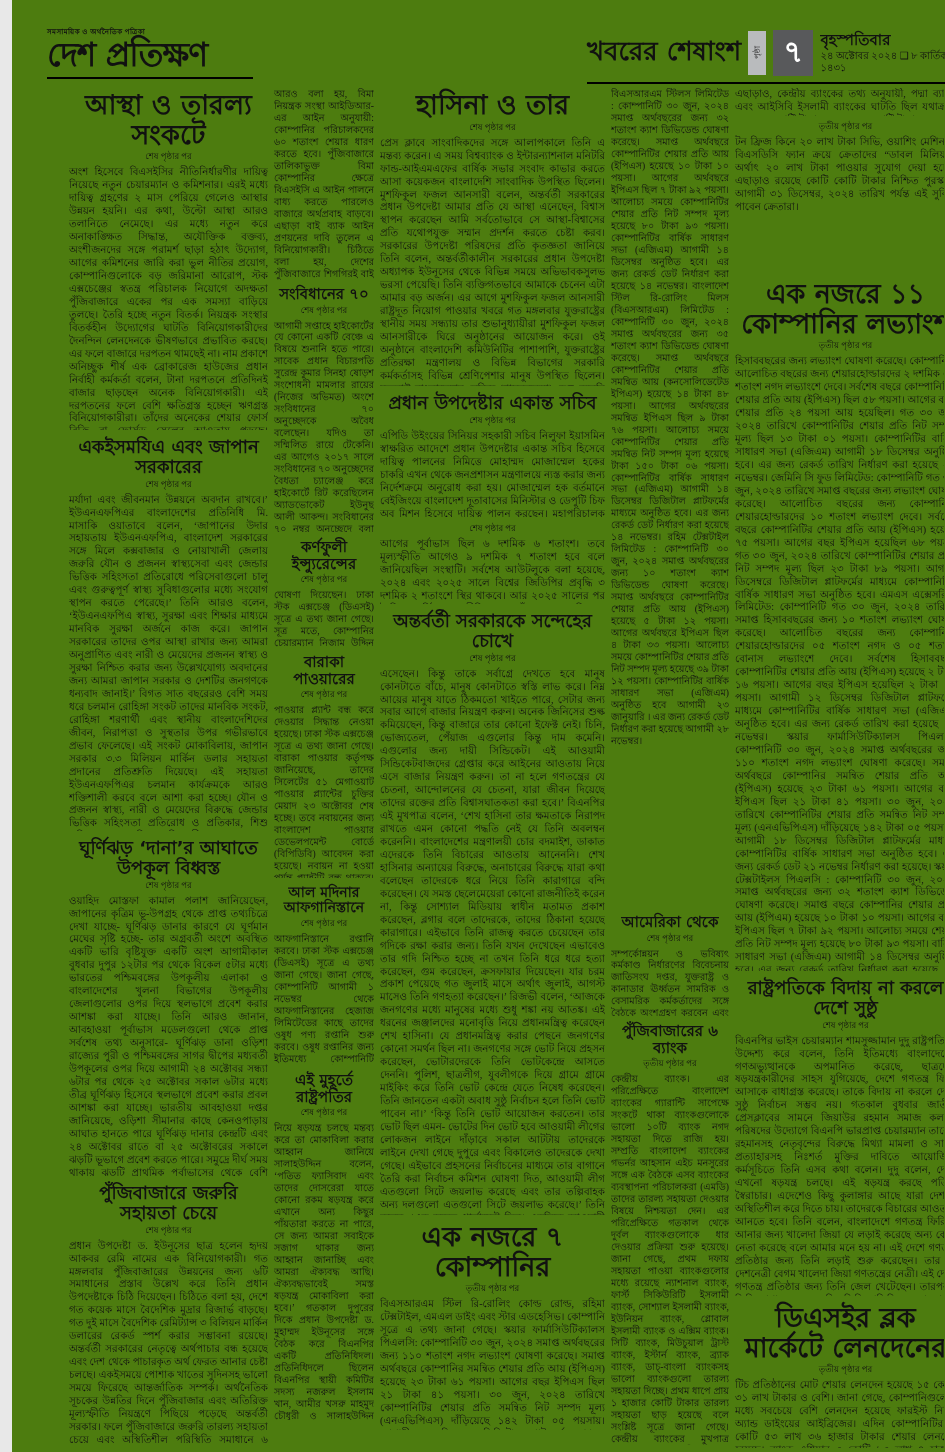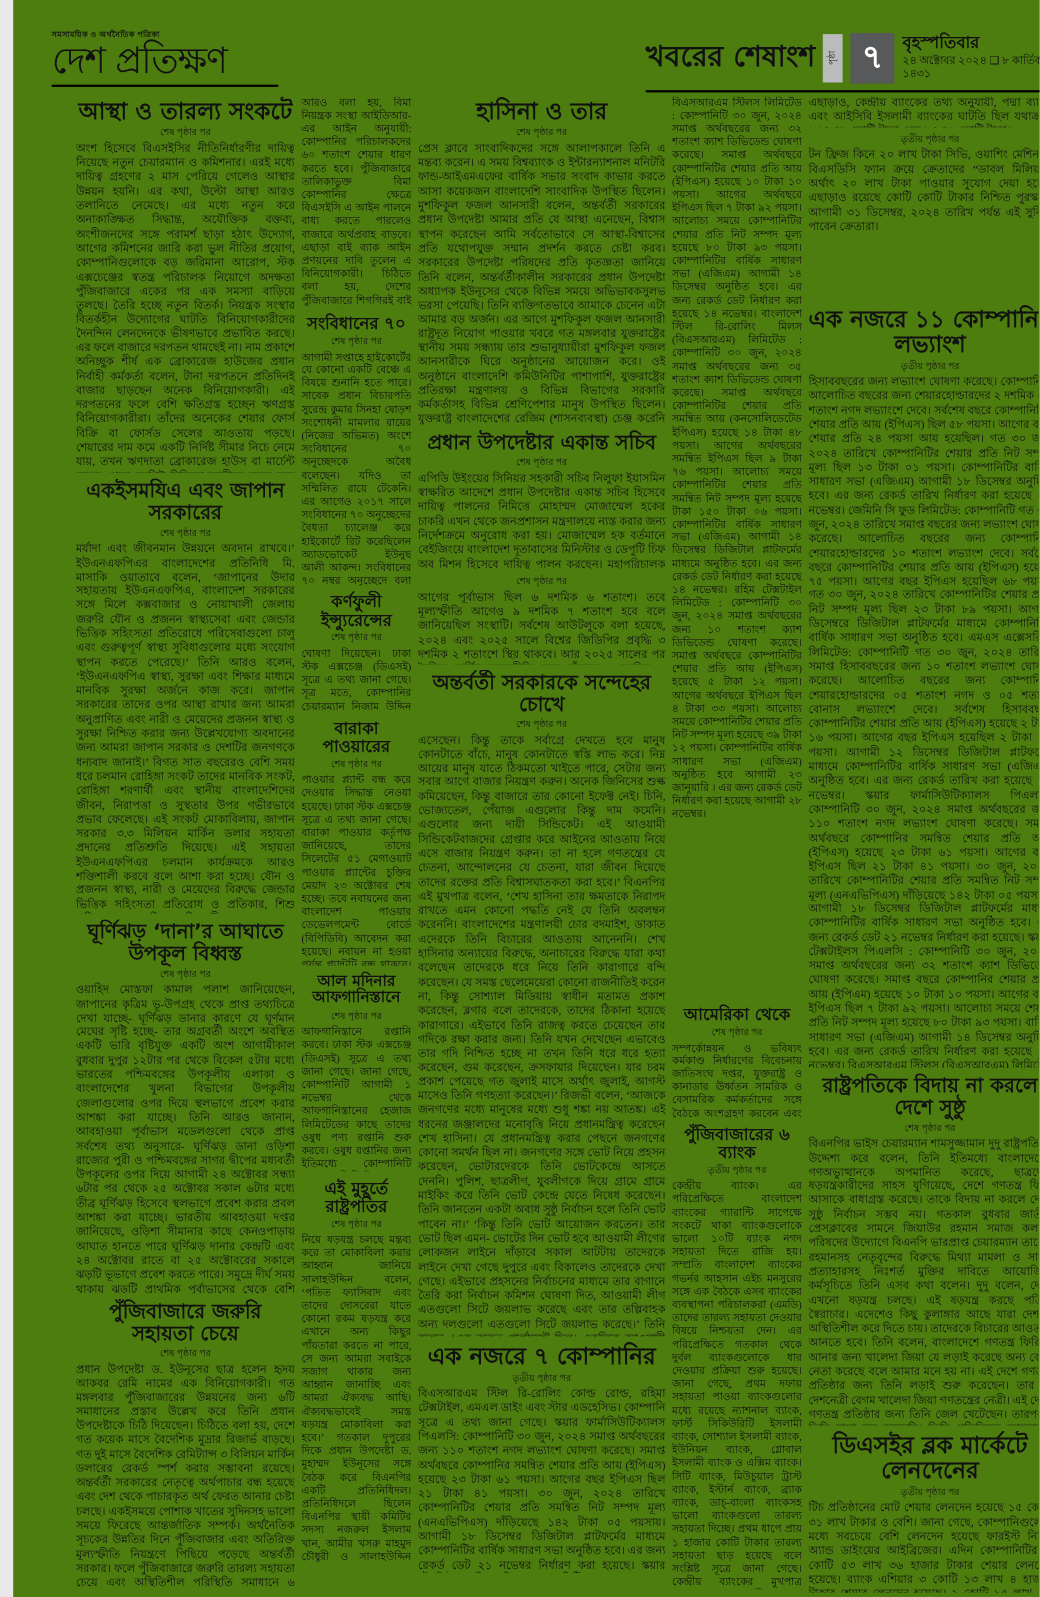--- a/index.html
+++ b/index.html
@@ -1,21 +1,21 @@
 <!DOCTYPE html>
 <html><head>
 <meta charset="utf-8">
 <style>
   html,body{margin:0;padding:0;background:#e8e8e8;}
   #page{position:relative;width:945px;height:1452px;background:#4d7c0f;overflow:hidden;
         font-family:"Liberation Serif","DejaVu Serif",serif;color:#111;margin-left:12px;}
   
   #masthead{position:absolute;left:35px;top:26px;width:206px;}
   #masthead .tagline{font-size:7px;font-weight:bold;letter-spacing:.5px;}
-  #masthead .logo{font-size:33px;font-weight:400;line-height:1.05;letter-spacing:-1px;
+  #masthead .logo{font-size:33px;font-weight:700;line-height:1.05;letter-spacing:-1px;
                   font-family:"DejaVu Sans","Liberation Sans",sans-serif;}
   #masthead .rule{border-bottom:2.5px solid #000;margin-top:4px;}
   #pageheader{position:absolute;left:575px;top:30px;width:370px;}
   #pageheader .row{display:flex;align-items:center;gap:7px;}
   .section-title{font-size:26px;font-weight:900;white-space:nowrap;
                  font-family:"DejaVu Sans","Liberation Sans",sans-serif;}
   .page-word-box{width:18px;height:44px;background:#b9bbbd;color:#222;display:flex;
                  align-items:center;justify-content:center;font-size:8px;
                  writing-mode:vertical-rl;transform:rotate(180deg);}
   .page-num-box{width:46px;height:46px;background:#58595b;color:#fff;display:flex;
@@ -24,21 +24,21 @@
   .datebox .day{font-size:15px;font-weight:bold;}
   .datebox .date{font-size:10px;}
   #pageheader .rule{border-bottom:2px solid #000;margin-top:6px;}
   
   #cols{position:absolute;left:57px;top:88px;width:875px;height:1360px;display:grid;
         grid-template-columns:199px 100px 225px 118px 221px;column-gap:6px;overflow:hidden;}
   .col{overflow:hidden;}
   .story{overflow:hidden;margin-bottom:5px;}
   .hl{font-weight:bold;text-align:center;line-height:1.1;margin:2px 0 1px 0;
       font-family:"DejaVu Sans","Liberation Sans",sans-serif;}
-  .hl.xl{font-size:21px;} .hl.lg{font-size:18px;} .hl.md{font-size:15px;} .hl.sm{font-size:14px;}
+  .hl.xl{font-size:27px;} .hl.lg{font-size:18px;} .hl.md{font-size:15px;} .hl.sm{font-size:14px;}
   .cont{text-align:center;font-size:8.5px;margin-bottom:2px;}
   .body{font-size:10.2px;line-height:1.27;text-align:justify;margin:0;}
   .narrow .body{font-size:9.6px;line-height:1.25;}
   .lead{margin-bottom:4px;overflow:hidden;}
 </style>
 </head>
 <body>
 
 <div id="page">
 

